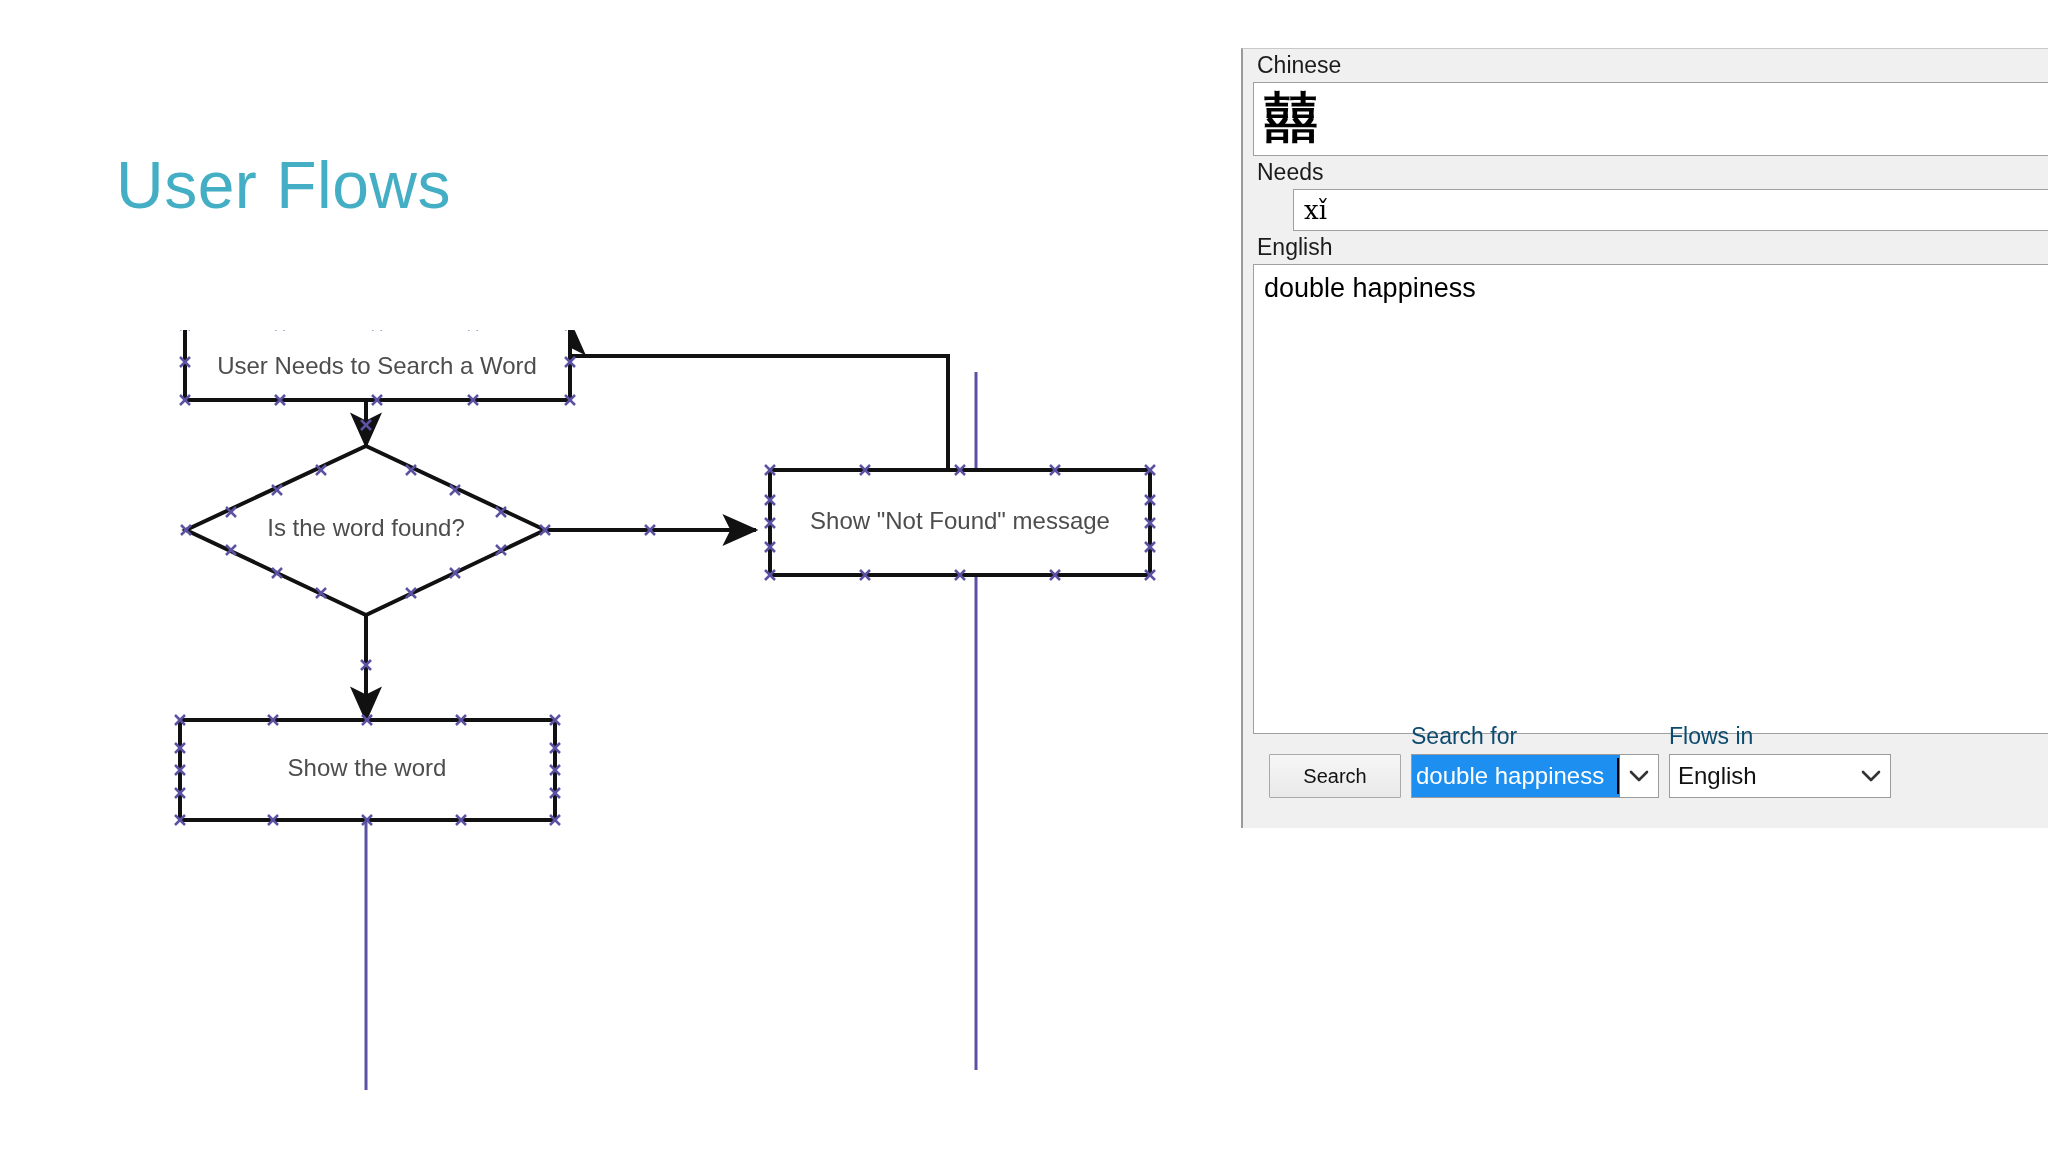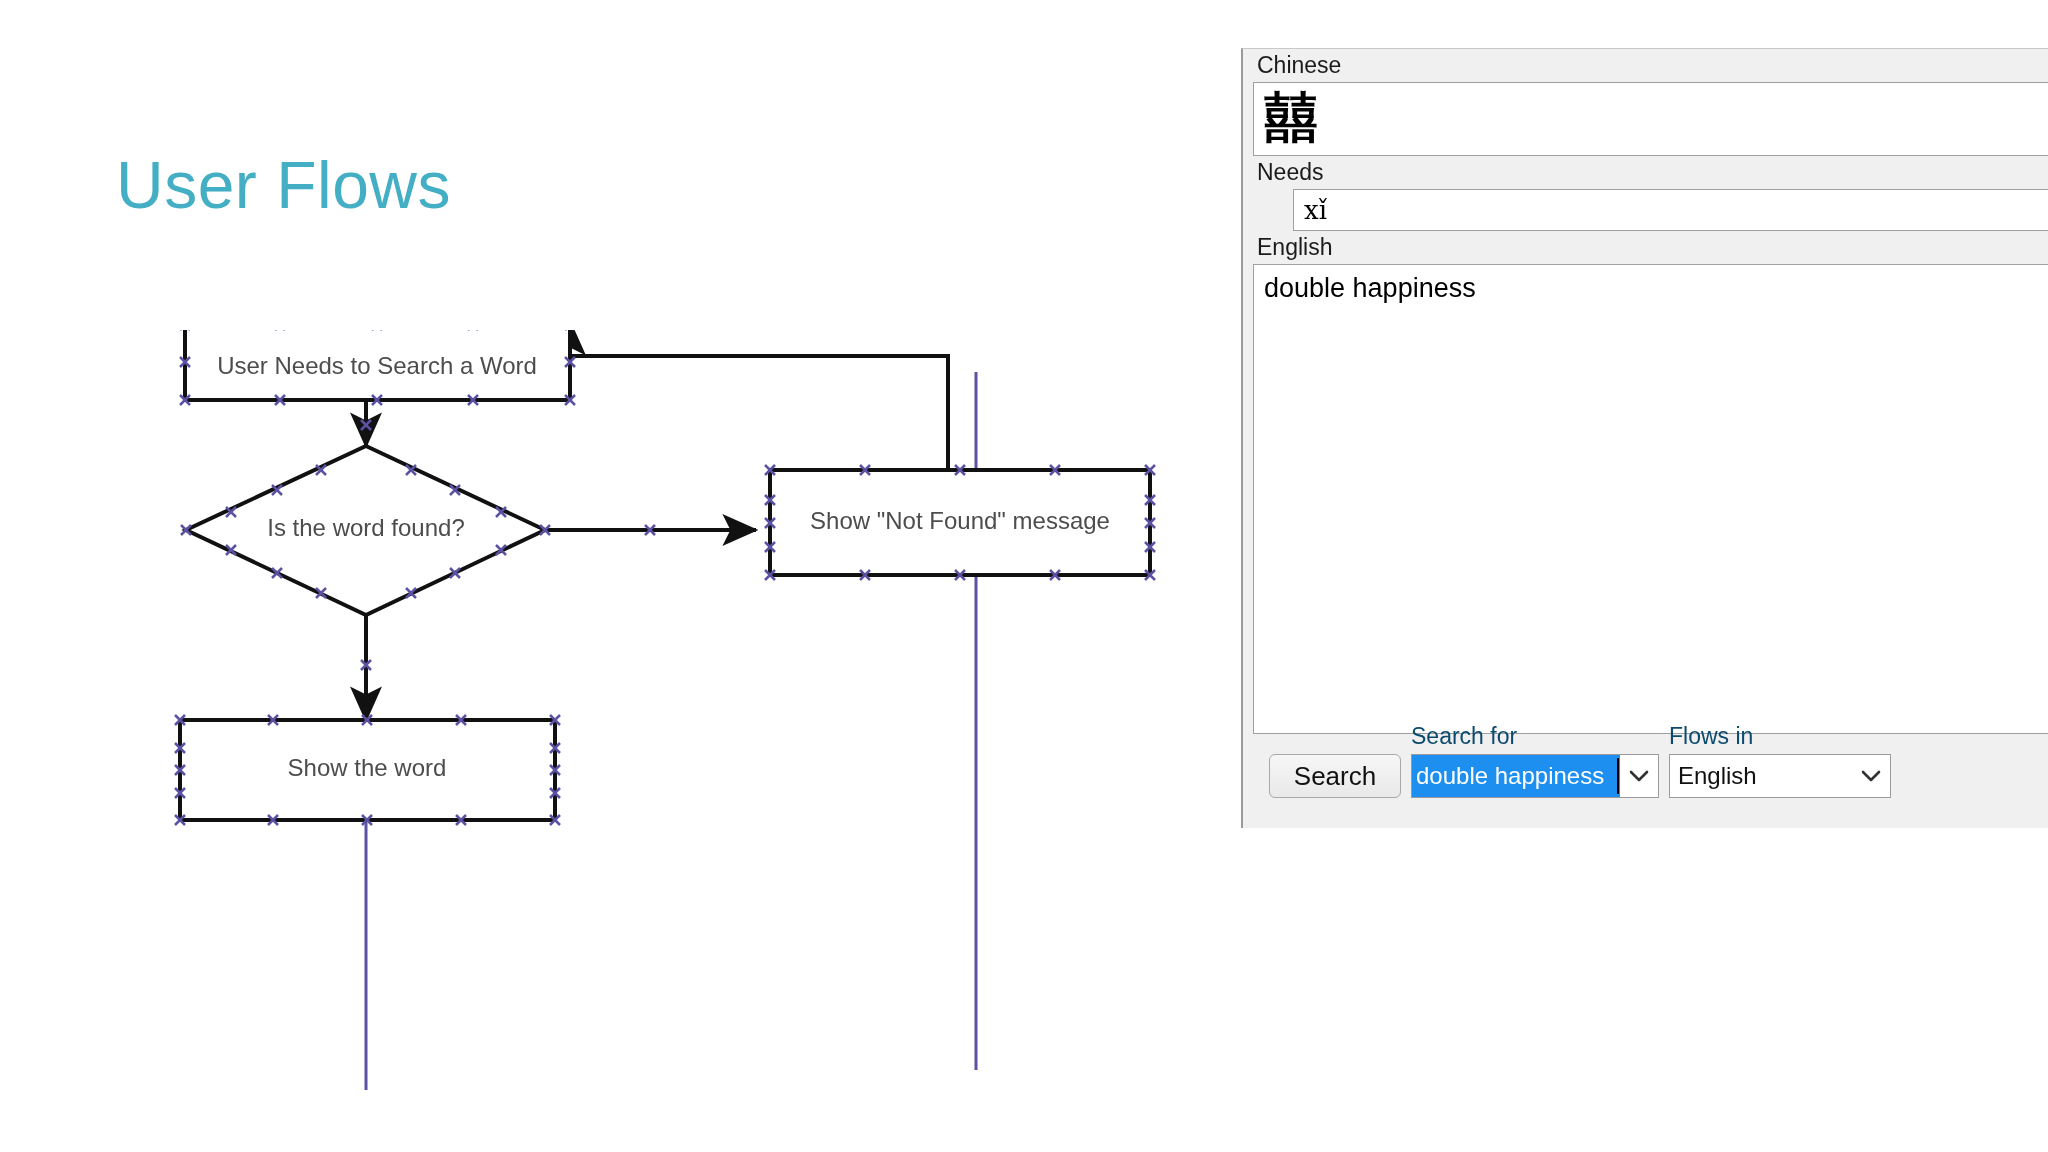--- a/index.html
+++ b/index.html
@@ -139,22 +139,22 @@
     top: 34px;
     height: 44px;
     box-sizing: border-box;
   }
 
   #search-button {
     left: 6px;
     width: 132px;
     background: linear-gradient(#f6f6f6, #e9e9e9);
     border: 1px solid #a9a9a9;
-    border-radius: 6px;
-    font-size: 26px;
+    border-radius: 1px;
+    font-size: 20px;
     color: #111;
     text-align: center;
     line-height: 42px;
     cursor: pointer;
     font-family: "Liberation Sans", sans-serif;
   }
 
   #search-for-combo {
     left: 148px;
     width: 248px;

